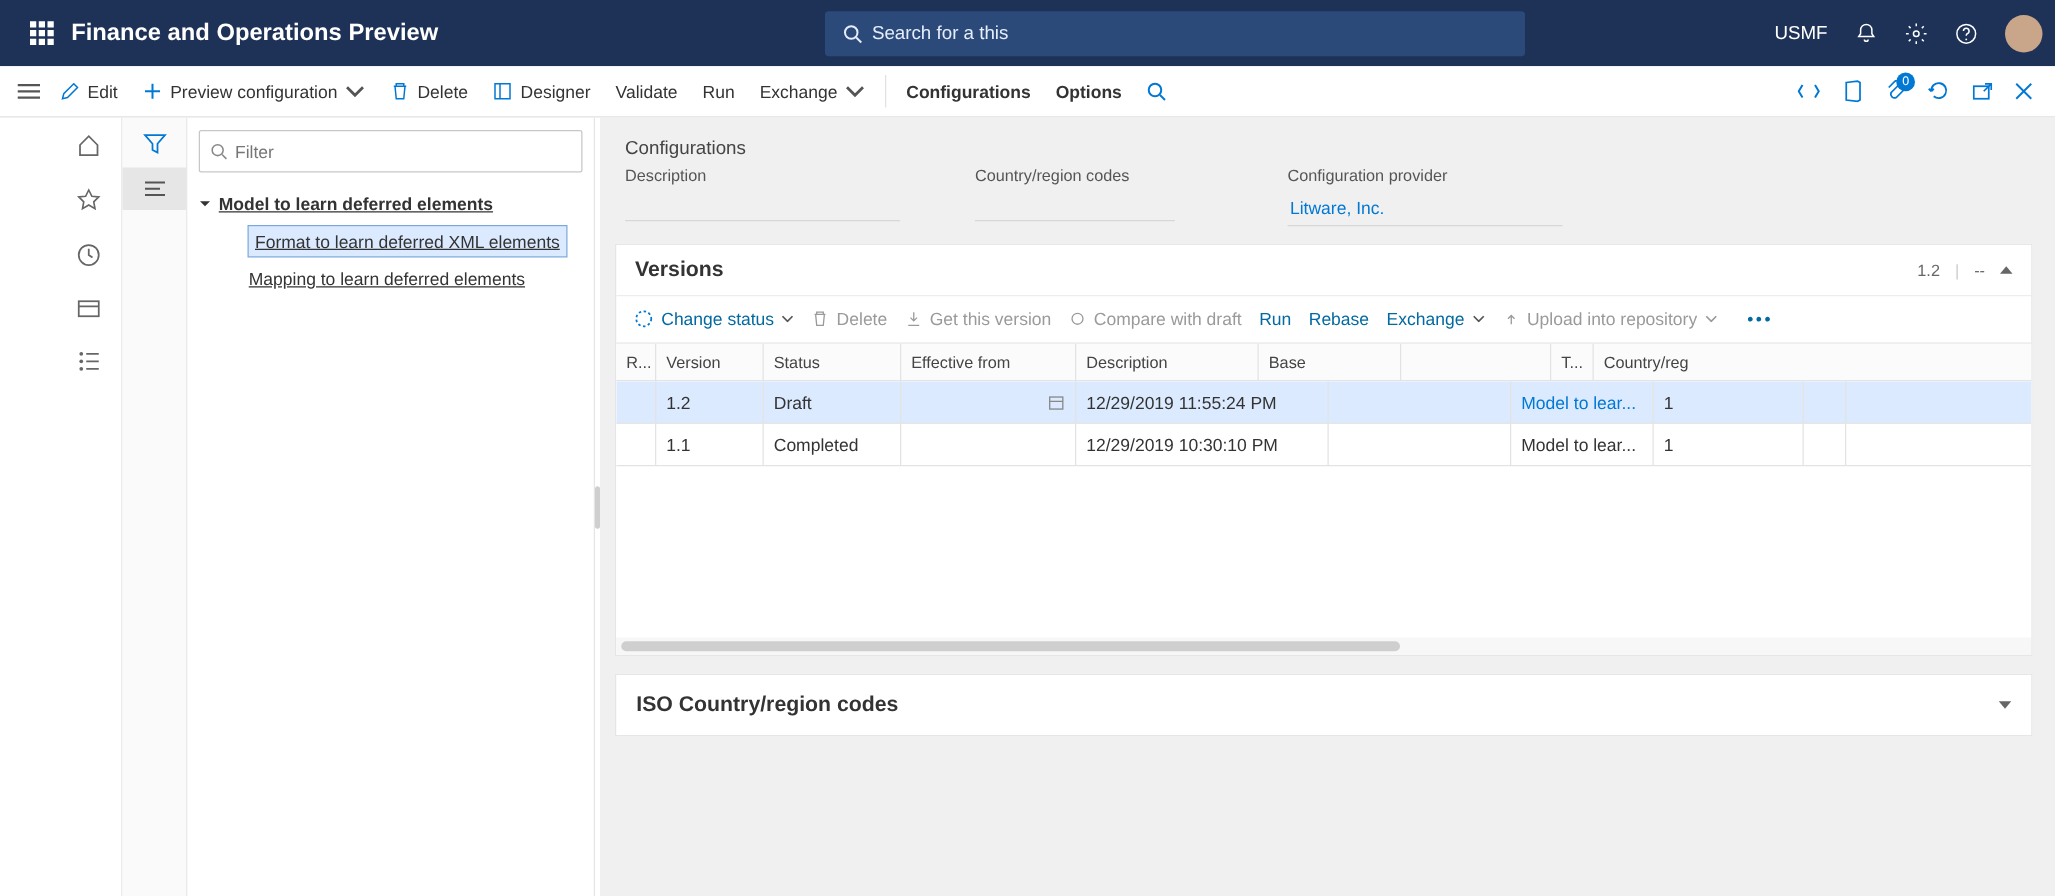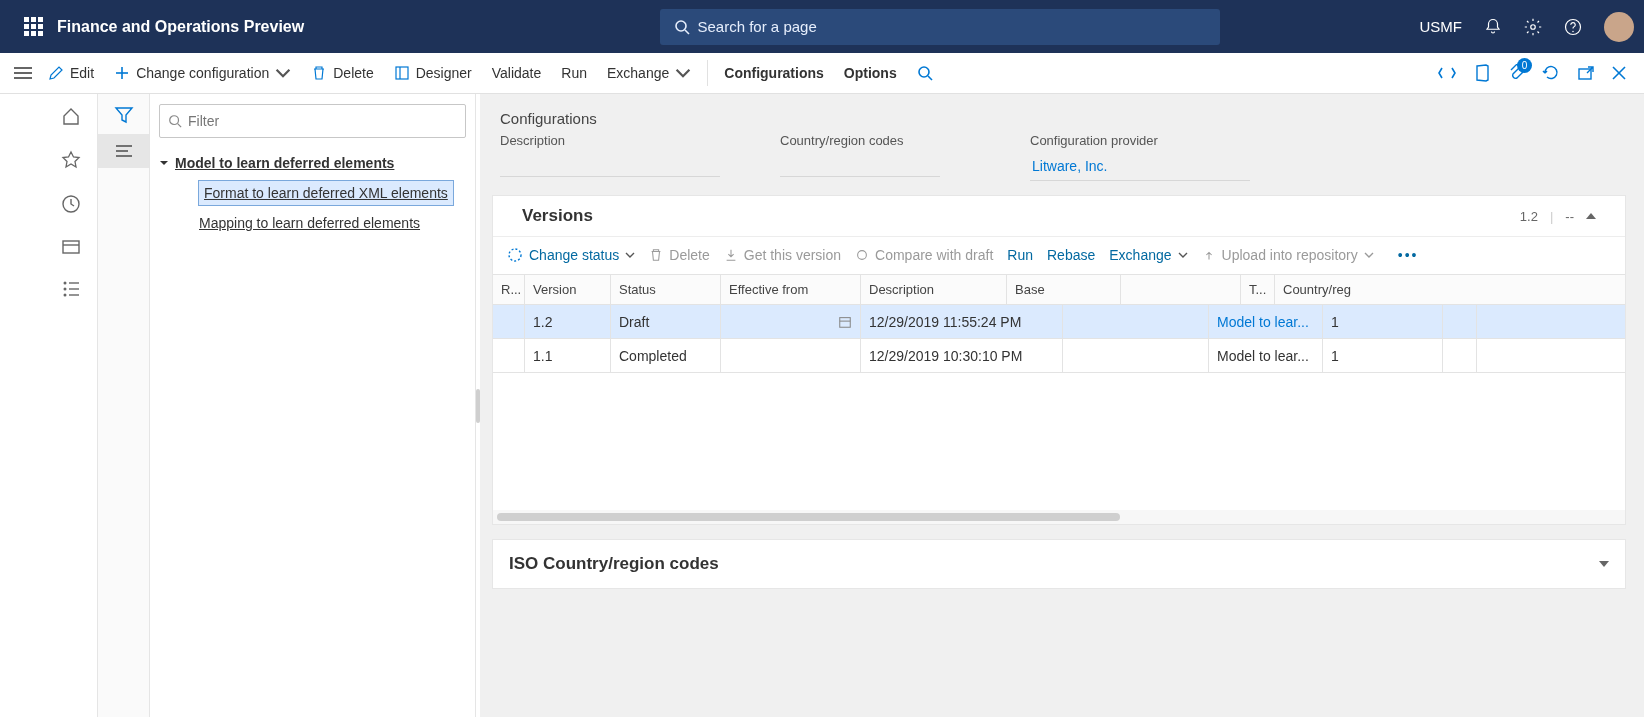--- a/index.html
+++ b/index.html
@@ -3,21 +3,21 @@
 <meta charset="utf-8">
 <style>
 * { box-sizing: border-box; margin: 0; padding: 0; font-family: "Segoe UI", Arial, sans-serif; }
 html,body{height:100%;width:100%;}
 body{background:#fff;color:#333;font-size:14px;}
 
 
 .topbar{height:53px;background:#1e3258;color:#fff;display:flex;align-items:center;padding:0 10px;}
 .topbar .waffle{display:grid;grid-template-columns:repeat(3,5px);grid-auto-rows:5px;gap:2px;margin:0 14px;}
 .topbar .waffle span{background:#fff;width:5px;height:5px;}
-.topbar .app-title{font-size:16px;font-weight:600;}
+.topbar .app-title{font-size:19px;font-weight:600;}
 .topbar .spacer{flex:1;}
 .topbar .search-box{display:flex;align-items:center;background:#2b4a7a;border-radius:3px;height:36px;width:560px;padding:0 14px;color:#e6eefc;font-size:15px;margin-right:200px;}
 .topbar .search-box svg{margin-right:8px;}
 .topbar .right-items{display:flex;align-items:center;gap:22px;}
 .topbar .right-items .txt{font-size:15px;}
 .avatar{width:30px;height:30px;border-radius:50%;background:#c9a58a;display:inline-block;}
 
 
 .cmdbar{height:41px;background:#fff;border-bottom:1px solid #e1e1e1;display:flex;align-items:center;padding:0 8px;position:relative;}
 .cmdbar .cmd{display:flex;align-items:center;gap:6px;padding:6px 10px;color:#333;font-size:14px;cursor:default;}
@@ -56,21 +56,21 @@
 .m-head{padding:16px 20px 8px 20px;}
 .m-title{font-size:15px;color:#444;margin-bottom:6px;}
 .m-fields{display:flex;gap:60px;}
 .fld{min-width:190px;}
 .fld-lbl{font-size:13px;color:#555;margin-bottom:4px;}
 .fld-val{font-size:14px;color:#333;border-bottom:1px solid #d7d7d7;padding:6px 2px;min-height:25px;width:220px;white-space:nowrap;overflow:hidden;text-overflow:ellipsis;}
 .fld-val.link{color:#0078d4;}
 
 
 .versions{margin:6px 18px 10px 12px;background:#fff;border:1px solid #e6e6e6;}
-.versions-head{display:flex;align-items:center;justify-content:space-between;padding:10px 29px;border-bottom:1px solid #ededed;}
+.versions-head{display:flex;align-items:center;justify-content:space-between;padding:10px 15px;border-bottom:1px solid #ededed;}
 .versions-title{font-size:17px;font-weight:600;}
 .versions-head-right{display:flex;align-items:center;gap:12px;color:#666;font-size:13px;}
 .ver-toolbar{display:flex;align-items:center;gap:14px;padding:10px 14px;color:#333;font-size:14px;border-bottom:1px solid #fff;}
 .ver-toolbar .disabled{color:#9a9a9a;}
 .ver-toolbar .blue{color:#0369a1;}
 .ver-grid{border-top:1px solid #e3e3e3;}
 .vg-head{display:flex;background:#fbfbfb;border-bottom:1px solid #e3e3e3;font-size:13px;color:#444;}
 .vg-row{display:flex;border-bottom:1px solid #e3e3e3;font-size:14px;height:34px;align-items:stretch;}
 .vg-row.selected{background:#dbeafe;}
 .vg-cell{border-right:1px solid #e3e3e3;padding:7px 8px;overflow:hidden;text-overflow:ellipsis;white-space:nowrap;display:flex;align-items:center;}
@@ -118,21 +118,21 @@
       <span></span>
       <span></span>
     </div>
   <div class="app-title">Finance and Operations Preview</div>
   <div class="spacer"></div>
   <div class="search-box">
     <svg width="16" height="16" viewBox="0 0 16 16">
         <circle cx="7" cy="7" r="5" stroke="#e6eefc" stroke-width="1.6" fill="none"></circle>
         <line x1="11" y1="11" x2="15" y2="15" stroke="#e6eefc" stroke-width="1.6"></line>
       </svg>
-    <span>Search for a page</span>
+    <span>Search for a this</span>
   </div>
   <div class="right-items">
     <span class="txt">USMF</span>
     <span>
         <svg width="18" height="18" viewBox="0 0 24 24">
           <path d="M12 2a6 6 0 0 0-6 6v4l-2 3h16l-2-3V8a6 6 0 0 0-6-6z M10 18a2 2 0 0 0 4 0" fill="none" stroke="#fff" stroke-width="1.6"></path>
         </svg>
       </span>
     <span>
         <svg width="18" height="18" viewBox="0 0 24 24">
@@ -163,21 +163,21 @@
       <svg viewBox="0 0 16 16">
         <path d="M2 14l1-4 8-8 3 3-8 8-4 1z" fill="none" stroke="#0078d4" stroke-width="1.2"></path>
       </svg>
       <span>Edit</span>
     </div>
   <div class="cmd">
       <svg viewBox="0 0 16 16">
         <line x1="8" y1="2" x2="8" y2="14" stroke="#0078d4" stroke-width="1.6"></line>
         <line x1="2" y1="8" x2="14" y2="8" stroke="#0078d4" stroke-width="1.6"></line>
       </svg>
-      <span>Change configuration</span>
+      <span>Preview configuration</span>
       <svg width="10" height="6" viewBox="0 0 10 6">
         <path d="M1 1l4 4 4-4" fill="none" stroke="#555" stroke-width="1.4"></path>
       </svg>
     </div>
   <div class="cmd">
       <svg viewBox="0 0 16 16">
         <path d="M3 4h10M5 4V2h6v2M4 4l1 10h6l1-10" fill="none" stroke="#0078d4" stroke-width="1.2"></path>
       </svg>
       <span>Delete</span>
     </div>

